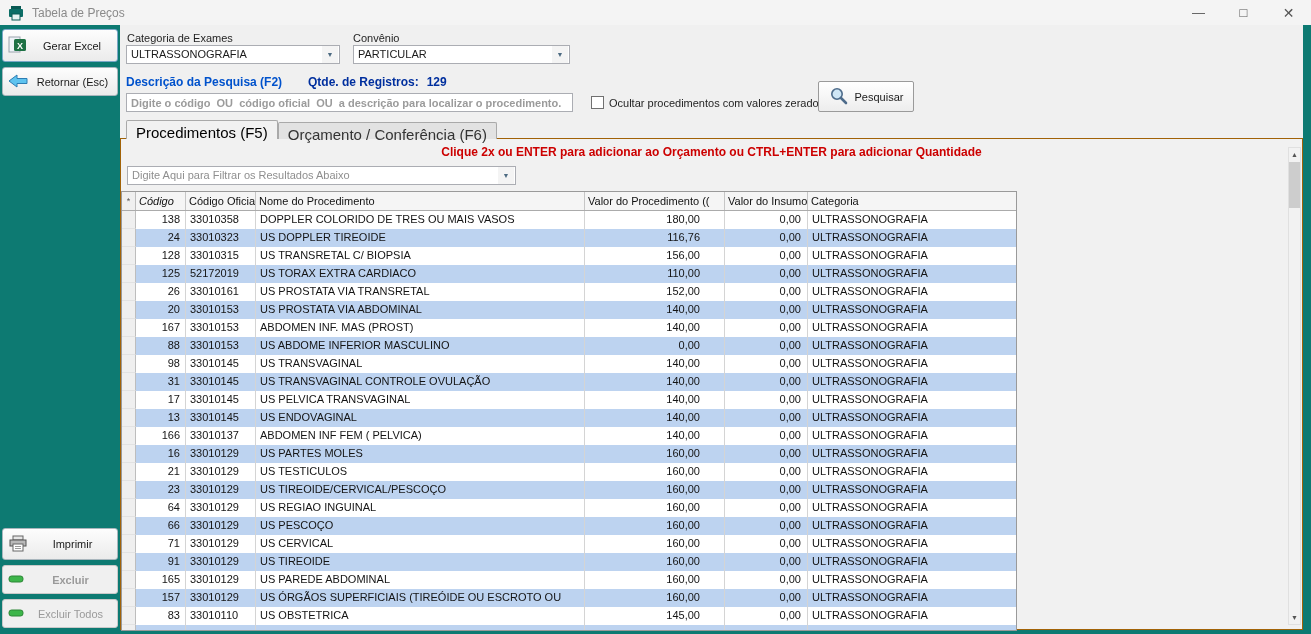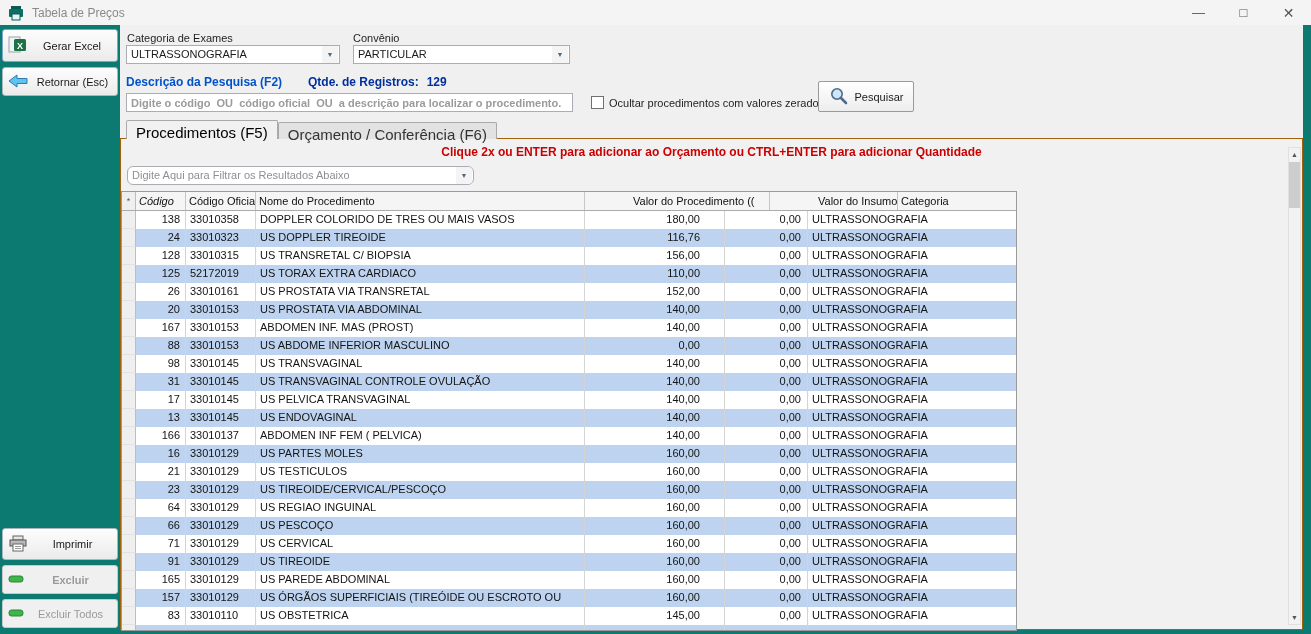--- a/index.html
+++ b/index.html
@@ -73,21 +73,21 @@
          border-radius:2px 2px 0 0; cursor:pointer; white-space:nowrap;text-align:right; }
   .tab.active { background:#f1f1f1; height:19px; position:relative; z-index:4; }
   .tab.inactive { background:#e2e2e2; height:17px; margin-bottom:0; color:#333; }
 
   .tab-page { position:absolute; left:0; top:113px; width:1183px; height:492px;
               background:#f1f1f1; border:1px solid #a16207; }
 
   #instruction { position:absolute; top:6px; left:0; width:100%; text-align:center;
                  font-size:12px; font-weight:bold; color:var(--instruction-red,#cc0000); }
 
-  #combo-filter { left:6px; top:27px; width:347px;border-radius:6px; }
+  #combo-filter { left:6px; top:27px; width:389px; }
 
   
   .grid { position:absolute; left:0; top:52px; width:896px; height:440px;
           border:1px solid #9a9a9a; background:#fff; overflow:hidden; font-size:11px; }
   .grid-header { display:flex; height:19px; background:#f5f5f5; border-bottom:1px solid #ababab; }
   .hcell { padding:2px 3px; border-right:1px solid #c6c6c6; white-space:nowrap; overflow:hidden;
            color:#111; display:flex; align-items:center; cursor:pointer; }
   .grid-row { display:flex; height:18px; line-height:17px; background:#fff; cursor:pointer; }
   .grid-row.alt { background:var(--row-alt-blue,#bdd3f0); }
   .cell { padding:0 4px; border-right:1px solid #d4d4d4; white-space:nowrap; overflow:hidden; color:#141414; }
@@ -95,21 +95,21 @@
            padding:0; display:flex; align-items:center; justify-content:center;
            font-size:9px; color:#555; }
   .grid-row .w-ind { border-bottom:1px solid #e2e2e2; }
   .w-codigo { width:50px; min-width:50px; text-align:right; justify-content:flex-end; padding-right:5px; }
   .w-oficial { width:70px; min-width:70px; }
   .w-nome { width:329px; min-width:329px; }
   .w-vproc { width:140px; min-width:140px; text-align:right; padding-right:24px; }
   .w-vins { width:83px; min-width:83px; text-align:right; padding-right:6px; }
   .w-cat { width:210px; min-width:210px; border-right:none; }
   .hcell.w-codigo { text-align:center; justify-content:flex-start; padding-right:11px;font-style:italic; }
-  .hcell.w-vproc, .hcell.w-vins { text-align:left; padding-right:16px;margin-left:45px; }
+  .hcell.w-vproc, .hcell.w-vins { text-align:left; padding-right:16px; }
 
   
   .vscroll { position:absolute; right:1px; top:8px; width:13px; height:478px;
              background:#f2f2f2; border:1px solid #e0e0e0; }
   .sb-btn { height:13px; display:flex; align-items:center; justify-content:center;
             font-size:7px; color:#555; background:#f2f2f2; cursor:pointer; }
   .sb-btn.down { position:absolute; bottom:0; left:0; right:0; }
   .sb-thumb { position:absolute; top:14px; left:0; width:11px; height:46px; background:#cdcdcd; cursor:grab; }
 </style>
 </head>

